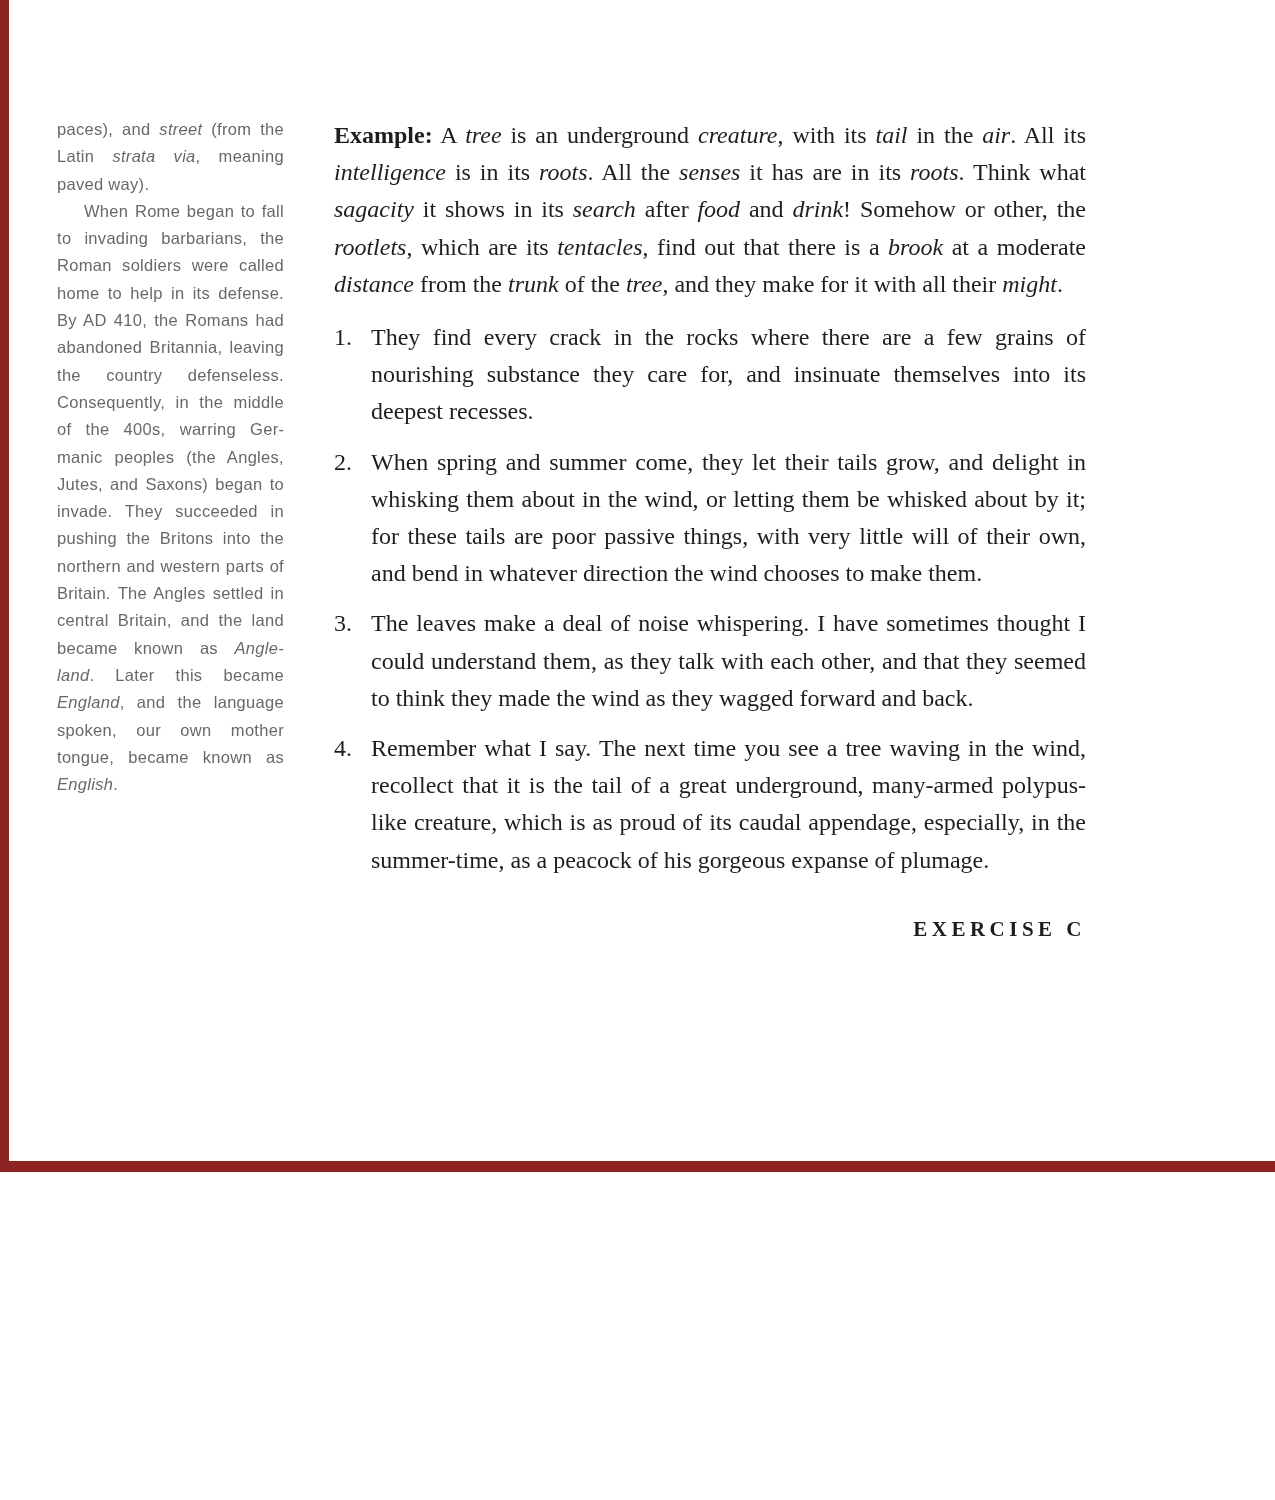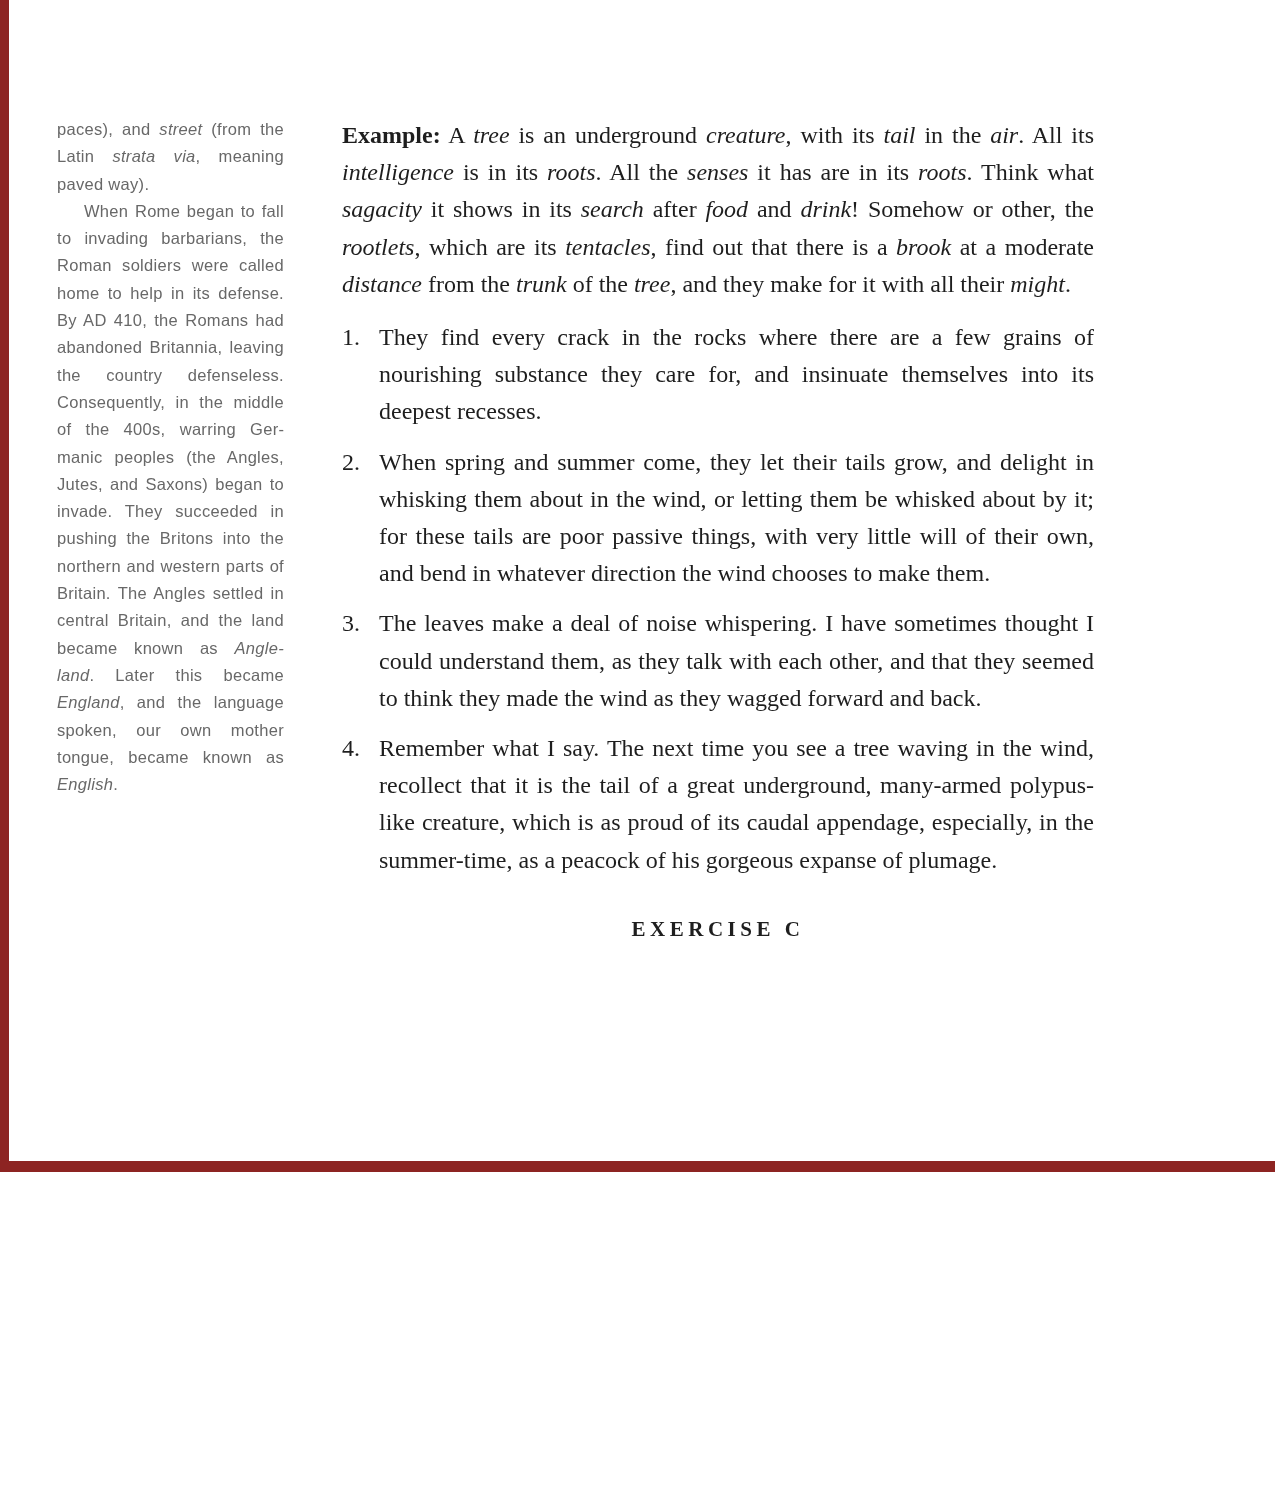--- a/index.html
+++ b/index.html
@@ -20,32 +20,32 @@
     font-family:"Liberation Sans",sans-serif;font-weight:300;
     font-size:16.5px;line-height:27.3px;letter-spacing:0.3px;
     color:#686868;text-align:justify;hyphens:manual;-webkit-hyphens:manual;
   }
   .sidebar p{margin:0;}
   .sidebar p.indent{text-indent:27px;}
   .sidebar i{font-style:italic;}
 
   
   .main{
-    position:absolute;left:342px;top:117px;width:752px;
+    position:absolute;left:334px;top:117px;width:752px;
     font-size:24px;line-height:37.2px;text-align:justify;
   }
   .example{margin:0 0 16px 0;}
   .example b{font-weight:700;}
   .main i{font-style:italic;}
   .list-item{display:flex;margin:0 0 13px 0;}
   .list-num{flex:none;width:37px;}
   .list-text{flex:1;text-align:justify;}
   .ex-head{
     margin:38px 0 0 0;font-size:21px;font-weight:700;
-    letter-spacing:4.5px;line-height:25px;text-align:center;
+    letter-spacing:4.5px;line-height:25px;text-align:right;
   }
   .ex-body{margin:12px 0 0 0;text-align:left;}
 
   
   .footer-rule{position:absolute;left:0;top:1424px;width:1266px;height:2px;background:var(--divider-color);}
   .footer-page{
     position:absolute;left:57px;top:1440px;
     font-family:"Liberation Sans",sans-serif;font-weight:300;
     font-size:19px;letter-spacing:1px;color:#4f4f4f;
   }

